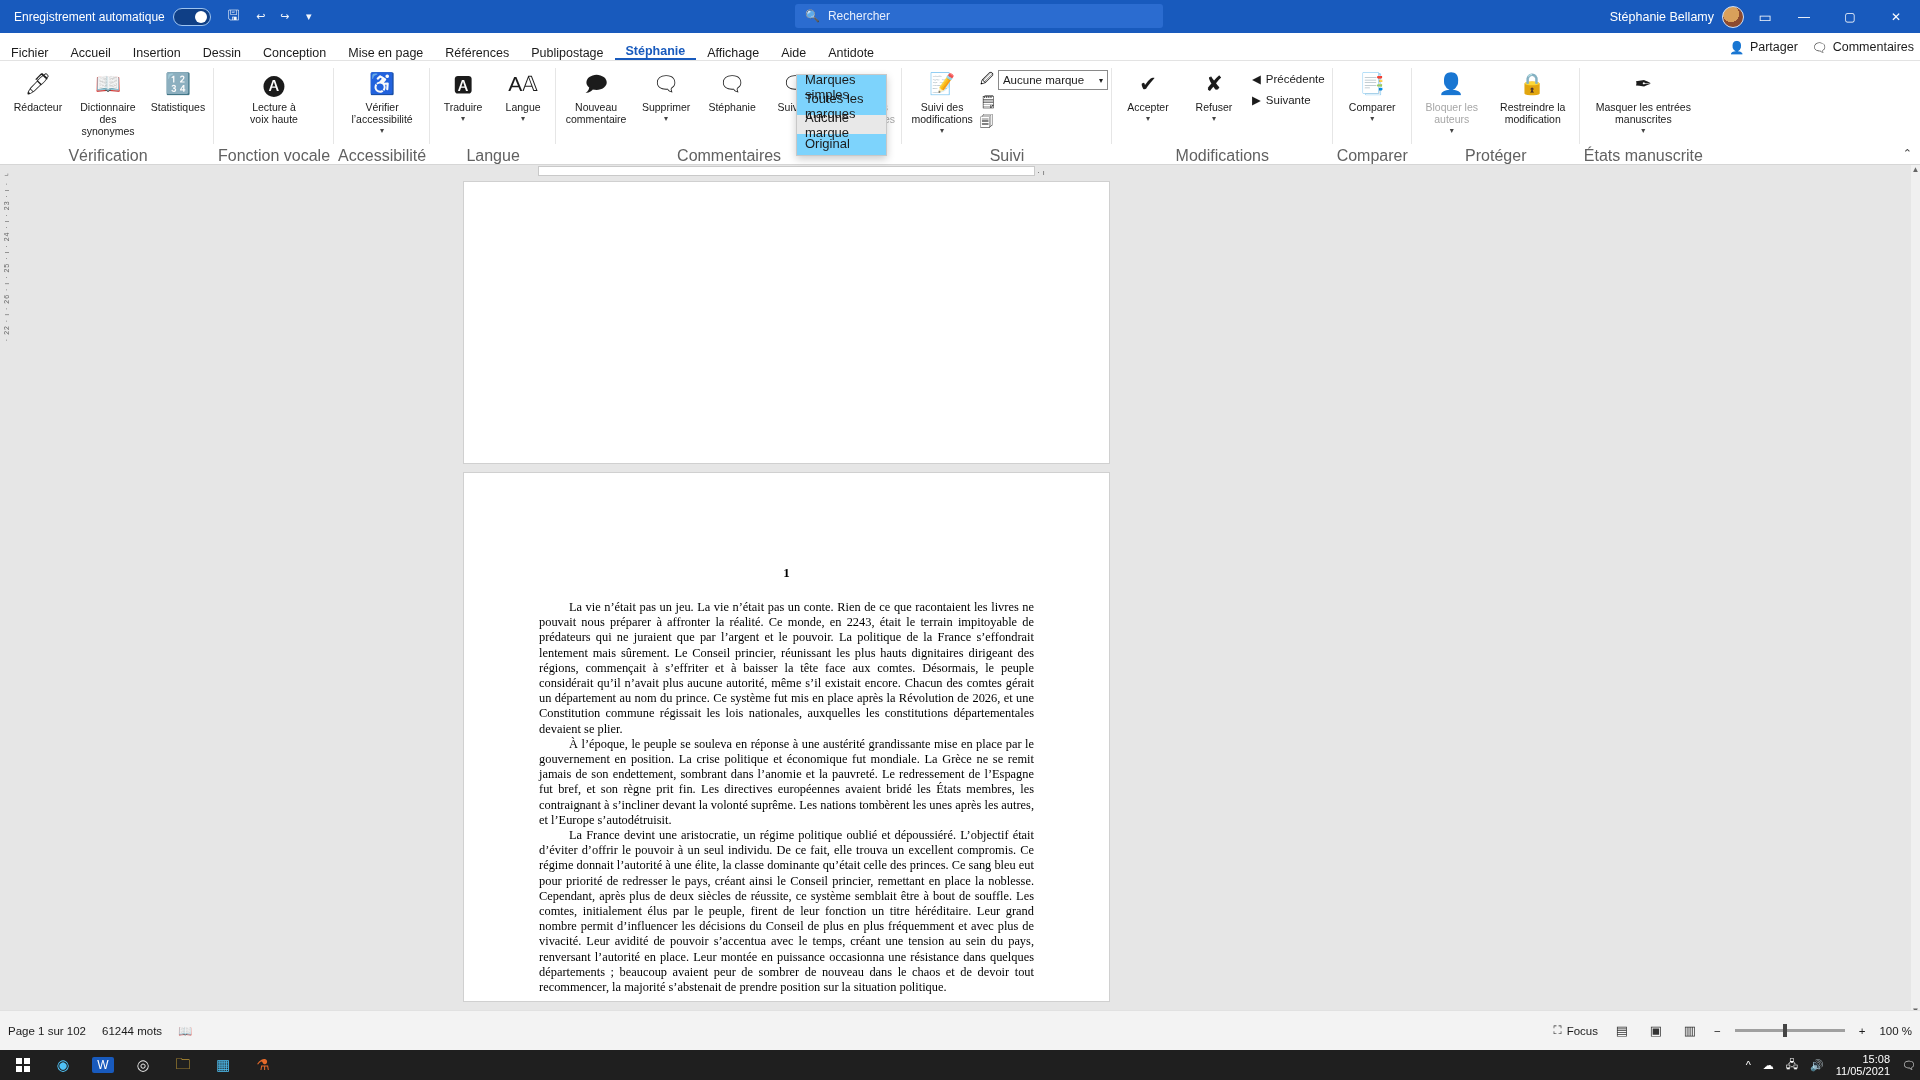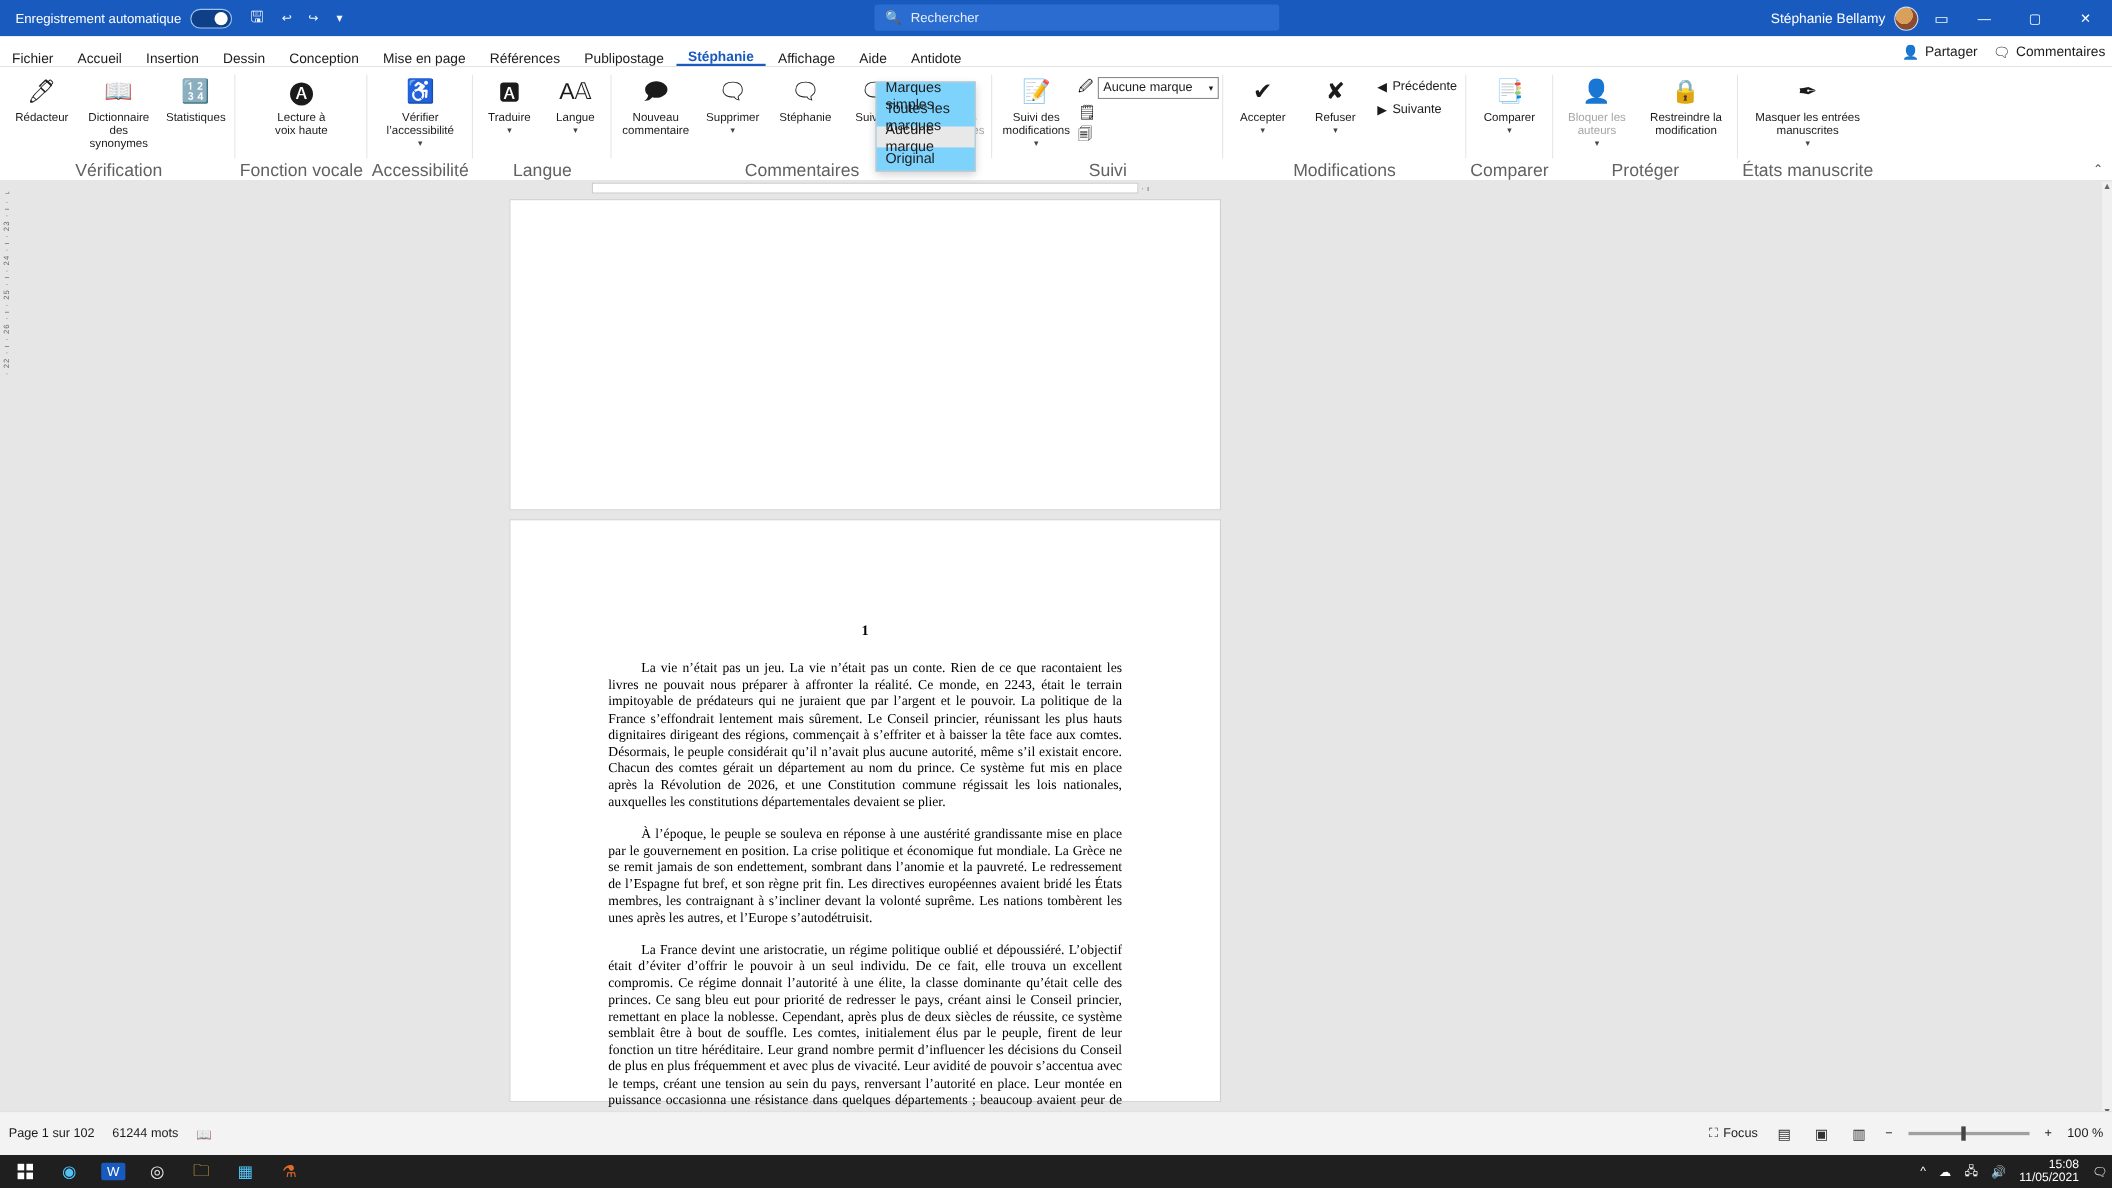--- a/index.html
+++ b/index.html
@@ -145,21 +145,21 @@
   .page.p1 { top: 16px; height: 283px; }
   .page.p2 { top: 307px; height: 530px; }
   .pagenum {
     text-align: center; font-family: "Liberation Serif", serif; font-weight: bold;
     font-size: 13px; margin-top: 92px;
   }
   .body-text {
     font-family: "Liberation Serif", serif; font-size: 12.4px; line-height: 15.2px;
     text-align: justify; margin: 19px 75px 0 75px; color: #000;
   }
-  .body-text p { margin: 14px; text-indent: 30px; font-family: Liberation Serif, serif; }
+  .body-text p { margin: 0; text-indent: 30px; font-family: Liberation Serif, serif; }
 
   
   .statusbar {
     position: absolute; left: 0; right: 0; bottom: 30px; height: 40px; background: #f3f3f3;
     display: flex; align-items: center; font-size: 11.5px; color: #1b1b1b;
     border-top: 1px solid #e1e1e1; padding: 0 8px; gap: 16px;
   }
   .status-right { position: absolute; right: 8px; display: flex; align-items: center; gap: 14px; }
   .zoomslider { width: 110px; height: 3px; background: #a0a0a0; position: relative; }
   .zoomslider .handle { position: absolute; left: 48px; top: -5px; width: 4px; height: 13px; background: #444; }

